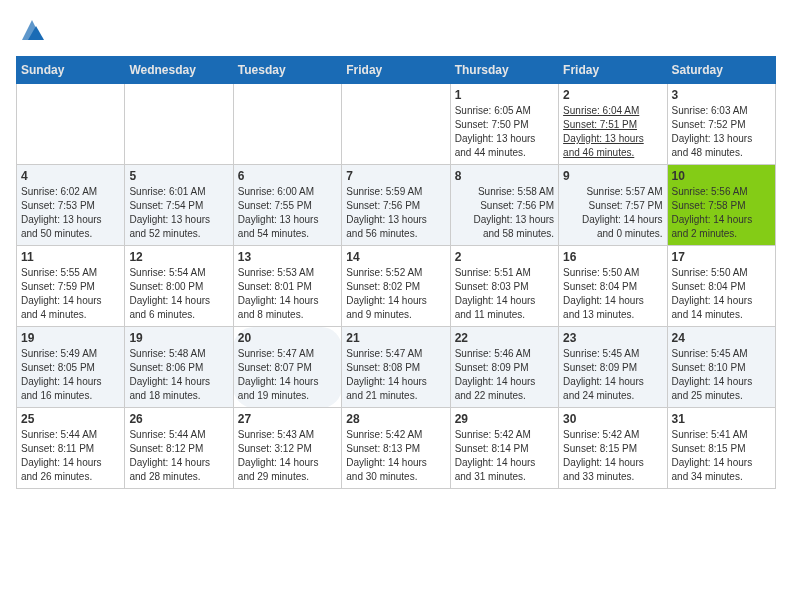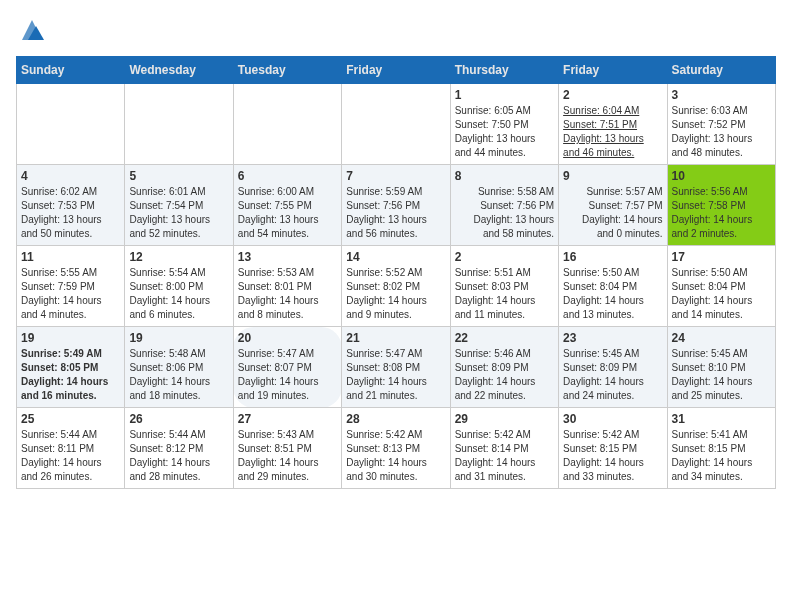--- a/index.html
+++ b/index.html
@@ -250,21 +250,21 @@
           <div class="day-number">17</div>
           <div class="day-info" style="white-space: pre-line;">Sunrise: 5:50 AM
 Sunset: 8:04 PM
 Daylight: 14 hours
 and 14 minutes.</div>
         </td>
       </tr>
       <tr>
         <td style="background: rgb(240, 244, 248);">
           <div class="day-number">19</div>
-          <div class="day-info" style="white-space: pre-line; font-weight: bold;">Sunrise: 5:49 AM
+          <div class="day-info" style="white-space: pre-line;">Sunrise: 5:49 AM
 Sunset: 8:05 PM
 Daylight: 14 hours
 and 16 minutes.</div>
         </td>
         <td style="background: rgb(240, 244, 248);">
           <div class="day-number">19</div>
           <div class="day-info" style="white-space: pre-line;">Sunrise: 5:48 AM
 Sunset: 8:06 PM
 Daylight: 14 hours
 and 18 minutes.</div>
@@ -316,21 +316,21 @@
         <td>
           <div class="day-number">26</div>
           <div class="day-info" style="white-space: pre-line;">Sunrise: 5:44 AM
 Sunset: 8:12 PM
 Daylight: 14 hours
 and 28 minutes.</div>
         </td>
         <td>
           <div class="day-number">27</div>
           <div class="day-info" style="white-space: pre-line;">Sunrise: 5:43 AM
-Sunset: 8:51 PM
+Sunset: 3:12 PM
 Daylight: 14 hours
 and 29 minutes.</div>
         </td>
         <td>
           <div class="day-number">28</div>
           <div class="day-info" style="white-space: pre-line;">Sunrise: 5:42 AM
 Sunset: 8:13 PM
 Daylight: 14 hours
 and 30 minutes.</div>
         </td>

